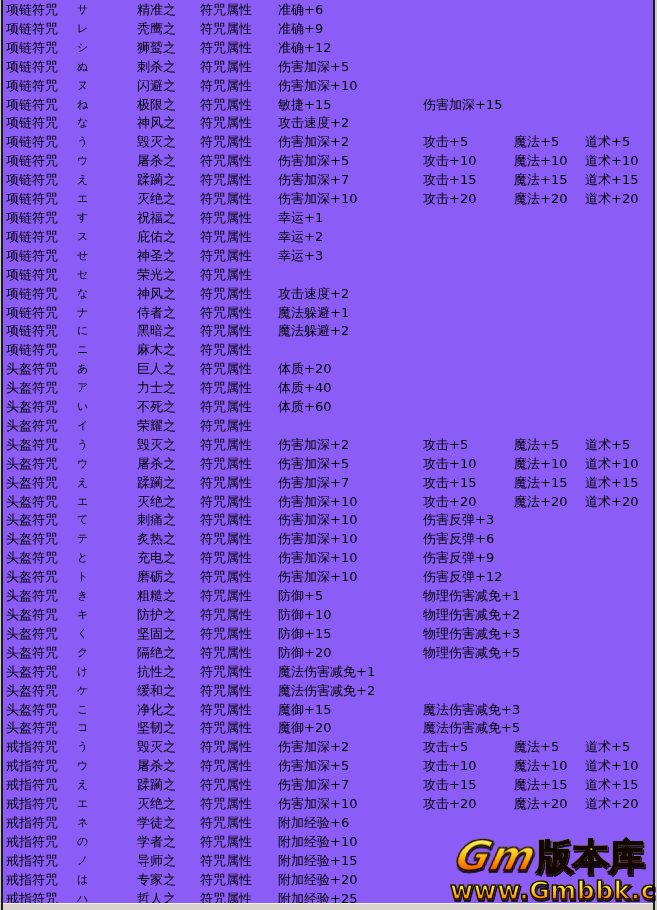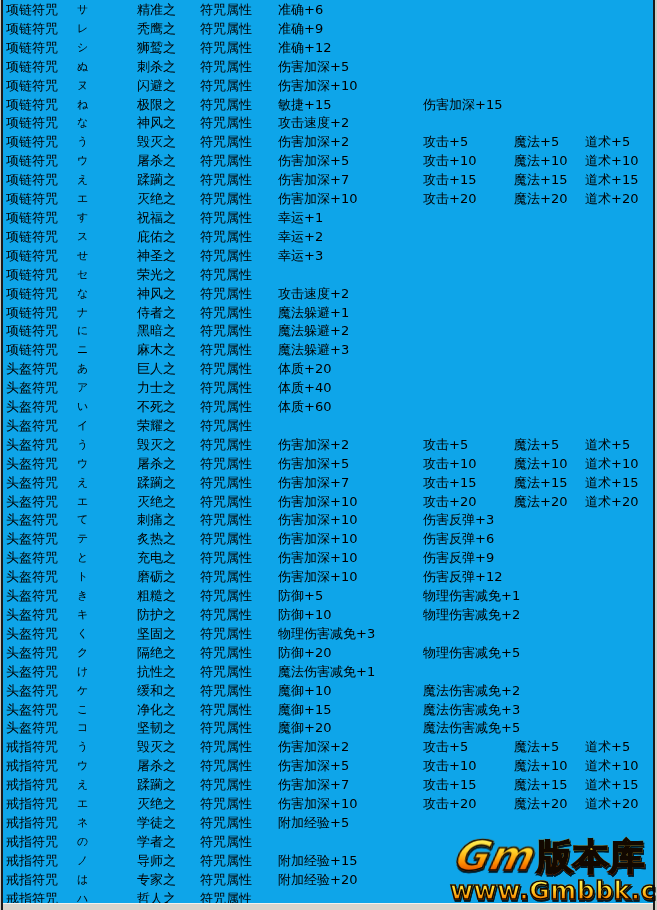--- a/index.html
+++ b/index.html
@@ -1,19 +1,19 @@
 <!DOCTYPE html>
 <html><head>
 <meta charset="utf-8">
 <style>
   html,body{margin:0;padding:0;}
   .screen{
     position:relative;
     width:657px;height:910px;
-    background:#0ea5e9;
+    background:#8b5cf6;
     font-family:"DejaVu Sans","Liberation Sans",sans-serif;
     color:#000;
     overflow:hidden;
   }
   
   .edge{position:absolute;top:0;bottom:0;}
   .edge-left-light{left:0;width:1px;background:#cfccc4;}
   .edge-left-dark{left:1px;width:2px;background:#1b1b1b;}
   .edge-right-dark{right:2px;width:2px;background:#1b1b1b;}
   .edge-right-light{right:0;width:2px;background:#cfccc4;}
@@ -239,21 +239,20 @@
     <span class="c e1">魔法躲避+2</span>
     <span class="c e2"></span>
     <span class="c e3"></span>
     <span class="c e4"></span>
   </div>
       <div class="row">
     <span class="c type">项链符咒</span>
     <span class="c kana">ニ</span>
     <span class="c name">麻木之</span>
     <span class="c attr">符咒属性</span>
-    <span class="c e1">魔法躲避+3</span>
     <span class="c e2"></span>
     <span class="c e3"></span>
     <span class="c e4"></span>
   </div>
       <div class="row">
     <span class="c type">头盔符咒</span>
     <span class="c kana">あ</span>
     <span class="c name">巨人之</span>
     <span class="c attr">符咒属性</span>
     <span class="c e1">体质+20</span>
@@ -388,20 +387,21 @@
     <span class="c e1">防御+10</span>
     <span class="c e2">物理伤害减免+2</span>
     <span class="c e3"></span>
     <span class="c e4"></span>
   </div>
       <div class="row">
     <span class="c type">头盔符咒</span>
     <span class="c kana">く</span>
     <span class="c name">坚固之</span>
     <span class="c attr">符咒属性</span>
+    <span class="c e1">防御+15</span>
     <span class="c e2">物理伤害减免+3</span>
     <span class="c e3"></span>
     <span class="c e4"></span>
   </div>
       <div class="row">
     <span class="c type">头盔符咒</span>
     <span class="c kana">ク</span>
     <span class="c name">隔绝之</span>
     <span class="c attr">符咒属性</span>
     <span class="c e1">防御+20</span>
@@ -416,21 +416,20 @@
     <span class="c attr">符咒属性</span>
     <span class="c e2">魔法伤害减免+1</span>
     <span class="c e3"></span>
     <span class="c e4"></span>
   </div>
       <div class="row">
     <span class="c type">头盔符咒</span>
     <span class="c kana">ケ</span>
     <span class="c name">缓和之</span>
     <span class="c attr">符咒属性</span>
-    <span class="c e1">魔御+10</span>
     <span class="c e2">魔法伤害减免+2</span>
     <span class="c e3"></span>
     <span class="c e4"></span>
   </div>
       <div class="row">
     <span class="c type">头盔符咒</span>
     <span class="c kana">こ</span>
     <span class="c name">净化之</span>
     <span class="c attr">符咒属性</span>
     <span class="c e1">魔御+15</span>
@@ -486,30 +485,31 @@
     <span class="c e1">伤害加深+10</span>
     <span class="c e2">攻击+20</span>
     <span class="c e3">魔法+20</span>
     <span class="c e4">道术+20</span>
   </div>
       <div class="row">
     <span class="c type">戒指符咒</span>
     <span class="c kana">ネ</span>
     <span class="c name">学徒之</span>
     <span class="c attr">符咒属性</span>
-    <span class="c e1">附加经验+5</span>
+    <span class="c e1">附加经验+6</span>
     <span class="c e2"></span>
     <span class="c e3"></span>
     <span class="c e4"></span>
   </div>
       <div class="row">
     <span class="c type">戒指符咒</span>
     <span class="c kana">の</span>
     <span class="c name">学者之</span>
     <span class="c attr">符咒属性</span>
+    <span class="c e1">附加经验+10</span>
     <span class="c e2"></span>
     <span class="c e3"></span>
     <span class="c e4"></span>
   </div>
       <div class="row">
     <span class="c type">戒指符咒</span>
     <span class="c kana">ノ</span>
     <span class="c name">导师之</span>
     <span class="c attr">符咒属性</span>
     <span class="c e1">附加经验+15</span>
@@ -525,20 +525,21 @@
     <span class="c e1">附加经验+20</span>
     <span class="c e2"></span>
     <span class="c e3"></span>
     <span class="c e4"></span>
   </div>
       <div class="row">
     <span class="c type">戒指符咒</span>
     <span class="c kana">ハ</span>
     <span class="c name">哲人之</span>
     <span class="c attr">符咒属性</span>
+    <span class="c e1">附加经验+25</span>
     <span class="c e2"></span>
     <span class="c e3"></span>
     <span class="c e4"></span>
   </div>
     </div>
 
   <div class="watermark">
     <div class="wm-line1"><span class="wm-gm wm-grad">Gm</span><span class="wm-grad">版本库</span></div>
     <div class="wm-line2 wm-grad">www.Gmbbk.cn</div>
   </div>

